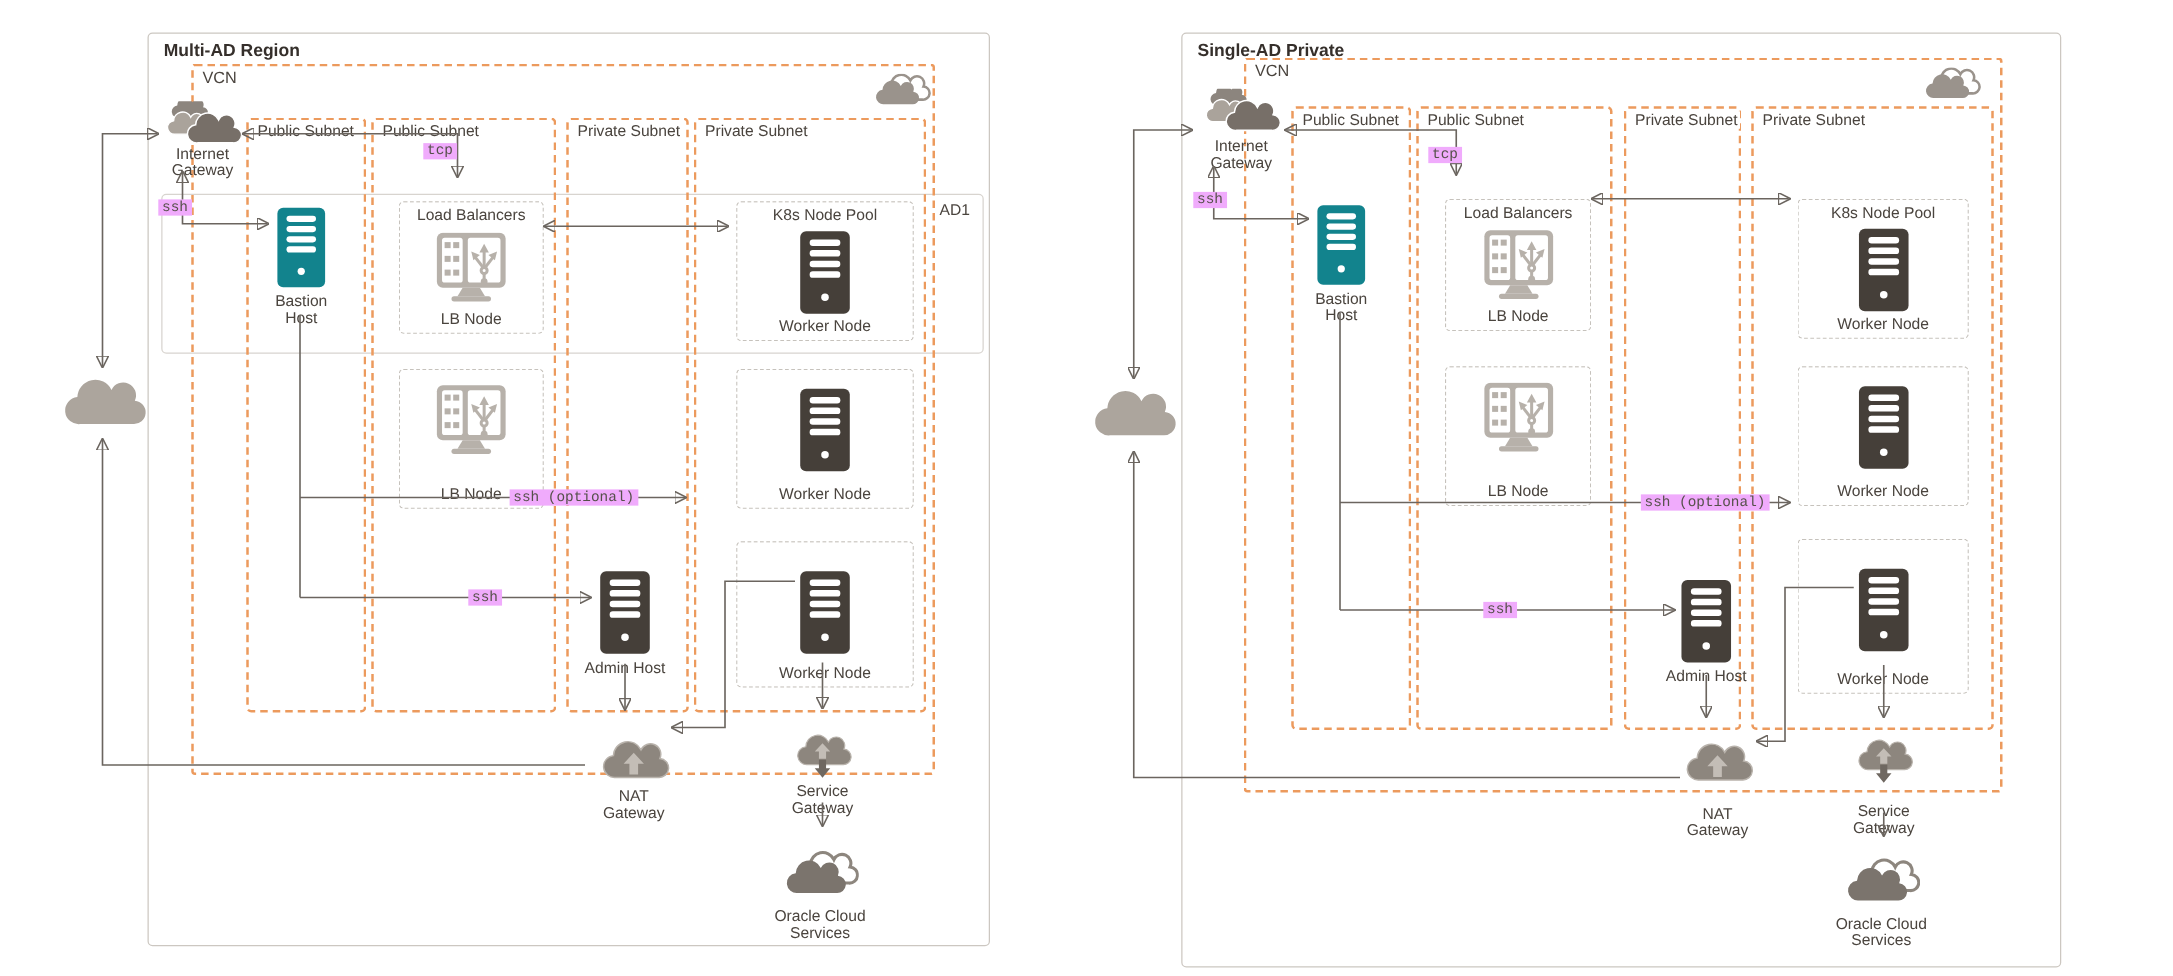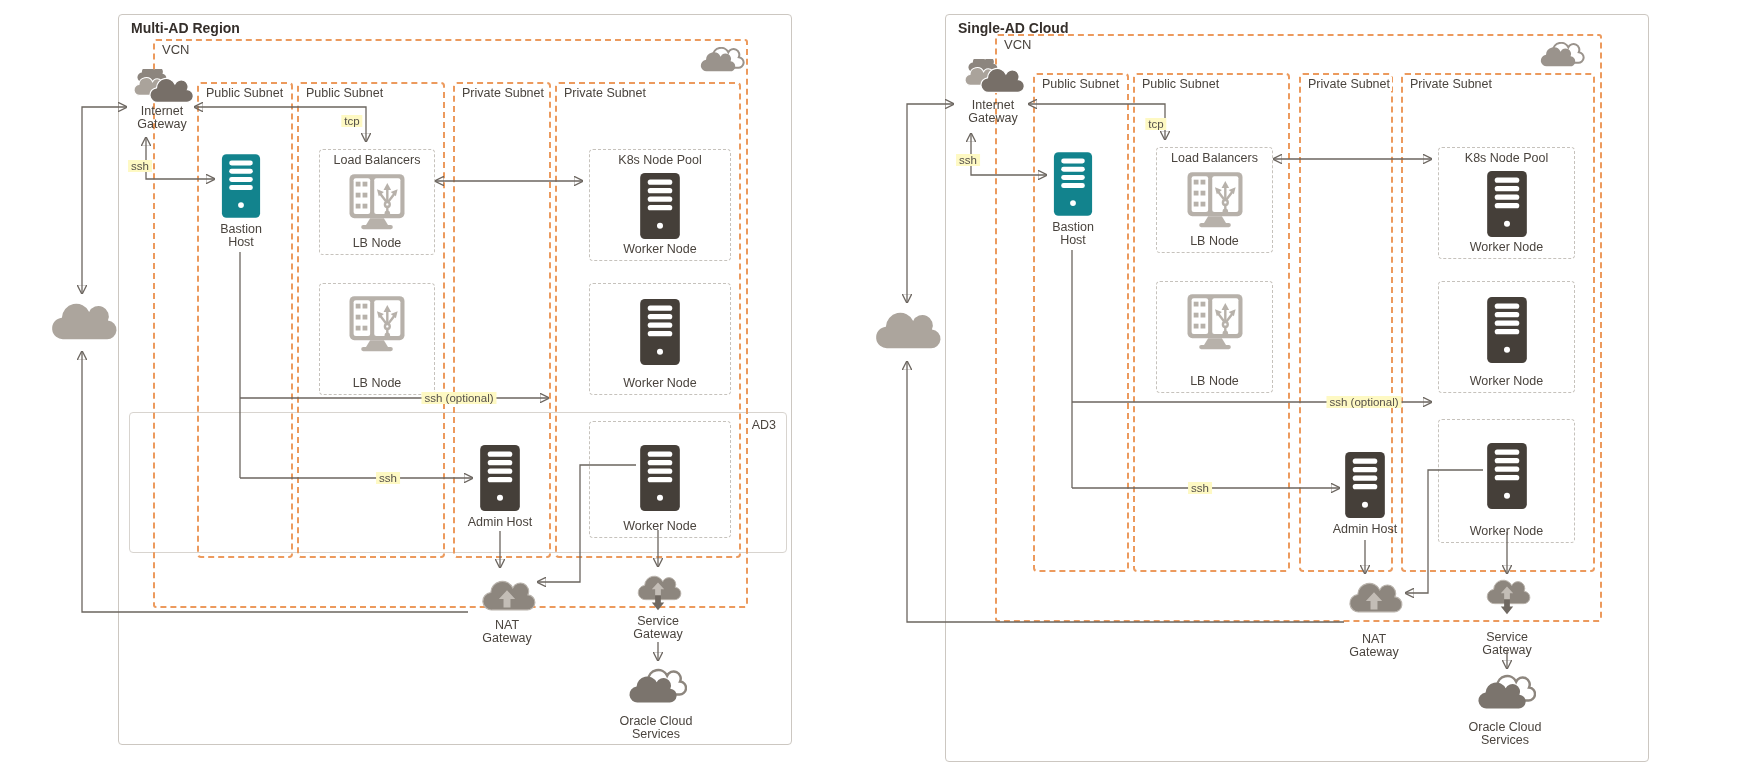--- a/index.html
+++ b/index.html
@@ -1,19 +1,19 @@
 <!DOCTYPE html>
 <html><head>
 <meta charset="utf-8">
 <style>
   html,body{margin:0;padding:0;background:#ffffff;font-family:"Liberation Sans", sans-serif;}
   #canvas{position:relative;width:1738px;height:781px;background:#fff;overflow:hidden;color:#4a443e;}
 
   
-  .panel{position:absolute;background:#fff;border:1px solid #ccc7c1;border-radius:4px;}
+  .panel{position:absolute;background:#fff;border:1px solid #ccc7c1;border-radius:4px;margin-top:12px;}
   .pL{left:118px;top:14px;width:672px;height:729px;}
   .pR{left:945px;top:14px;width:702px;height:746px;}
   .region-title{position:absolute;left:12px;top:5px;font-size:14px;font-weight:bold;color:#352f2b;}
 
   .vcn{position:absolute;border:2px dashed #ec9a5d;border-radius:3px;}
   .pL .vcn{left:34px;top:24px;width:591px;height:565px;}
   .pR .vcn{left:49px;top:19px;width:603px;height:584px;}
   .vcn-label{position:absolute;font-size:13px;color:#4a443e;background:#fff;padding:0 3px;}
   .pL .vcn-label{left:40px;top:27px;}
   .pR .vcn-label{left:55px;top:22px;}
@@ -92,21 +92,21 @@
 
   .ext-cloud{position:absolute;width:74px;height:46px;}
   .ext-l{left:45px;top:299px;}
   .ext-r{left:869px;top:308px;}
 
   
   #wires{position:absolute;left:0;top:0;width:1738px;height:781px;pointer-events:none;}
   #wires path{fill:none;stroke:#6b655f;stroke-width:1.3;}
 
   
-  .edge-label{position:absolute;transform:translate(-50%,-50%);font-size:11.5px;color:#55504a;background:#fef9c3;padding:0 3px;white-space:nowrap;}
+  .edge-label{position:absolute;transform:translate(-50%,-50%);font-size:11.5px;color:#55504a;background:#f0abfc;padding:0 3px;white-space:nowrap;font-family:Liberation Mono, monospace;}
   .e-tcp-l{left:352px;top:121px;} .e-ssh-l{left:140px;top:166px;}
   .e-opt-l{left:459px;top:398px;} .e-adm-l{left:388px;top:478px;}
   .e-tcp-r{left:1156px;top:124px;}.e-ssh-r{left:968px;top:160px;}
   .e-opt-r{left:1364px;top:402px;}.e-adm-r{left:1200px;top:488px;}
 </style>
 </head>
 <body>
 
 <div id="canvas">
 
@@ -117,22 +117,22 @@
   </span>
   <span class="icon ext-cloud ext-r">
     <svg viewBox="0 0 100 64" width="100%" height="100%">
       <path d="M25 56 A15 15 0 0 1 22 26 A20 20 0 0 1 60 18 A14 14 0 0 1 86 30 A12 12 0 0 1 84 56 Z" fill="#aca59d"></path>
     </svg>
   </span>
 
   <section class="panel pL">
   <span class="region-title">Multi-AD Region</span>
 
-  <div class="zone-row row3">
-    <span class="zone-label">AD3</span>
+  <div class="zone-row row1">
+    <span class="zone-label">AD1</span>
   </div>
 
   <div class="vcn"></div>
   <span class="vcn-label">VCN</span>
   <span class="icon vcn-cloud">
     <svg viewBox="0 0 100 64" width="100%" height="100%">
       <path d="M25 56 A15 15 0 0 1 22 26 A20 20 0 0 1 60 18 A14 14 0 0 1 86 30 A12 12 0 0 1 84 56 Z" fill="#fff" stroke="#9a938c" stroke-width="5" transform="translate(14,-4) scale(0.86)"></path>
       <path d="M25 56 A15 15 0 0 1 22 26 A20 20 0 0 1 60 18 A14 14 0 0 1 86 30 A12 12 0 0 1 84 56 Z" fill="#9a938c" transform="translate(0,6) scale(0.82)"></path>
     </svg>
   </span>
@@ -310,21 +310,21 @@
 
   <span class="icon gw-cloud ocs-cloud">
     <svg viewBox="0 0 100 68" width="100%" height="100%">
       <path d="M25 56 A15 15 0 0 1 22 26 A20 20 0 0 1 60 18 A14 14 0 0 1 86 30 A12 12 0 0 1 84 56 Z" fill="none" stroke="#8d867e" stroke-width="5" transform="translate(20,-2) scale(0.8)"></path>
       <path d="M25 56 A15 15 0 0 1 22 26 A20 20 0 0 1 60 18 A14 14 0 0 1 86 30 A12 12 0 0 1 84 56 Z" fill="#7b746d" transform="translate(0,8) scale(0.85)"></path>
     </svg>
   </span>
   <span class="node-label ocs-label">Oracle Cloud Services</span>
 </section>
   <section class="panel pR">
-  <span class="region-title">Single-AD Cloud</span>
+  <span class="region-title">Single-AD Private</span>
 
 
   <div class="vcn"></div>
   <span class="vcn-label">VCN</span>
   <span class="icon vcn-cloud">
     <svg viewBox="0 0 100 64" width="100%" height="100%">
       <path d="M25 56 A15 15 0 0 1 22 26 A20 20 0 0 1 60 18 A14 14 0 0 1 86 30 A12 12 0 0 1 84 56 Z" fill="#fff" stroke="#9a938c" stroke-width="5" transform="translate(14,-4) scale(0.86)"></path>
       <path d="M25 56 A15 15 0 0 1 22 26 A20 20 0 0 1 60 18 A14 14 0 0 1 86 30 A12 12 0 0 1 84 56 Z" fill="#9a938c" transform="translate(0,6) scale(0.82)"></path>
     </svg>
   </span>

